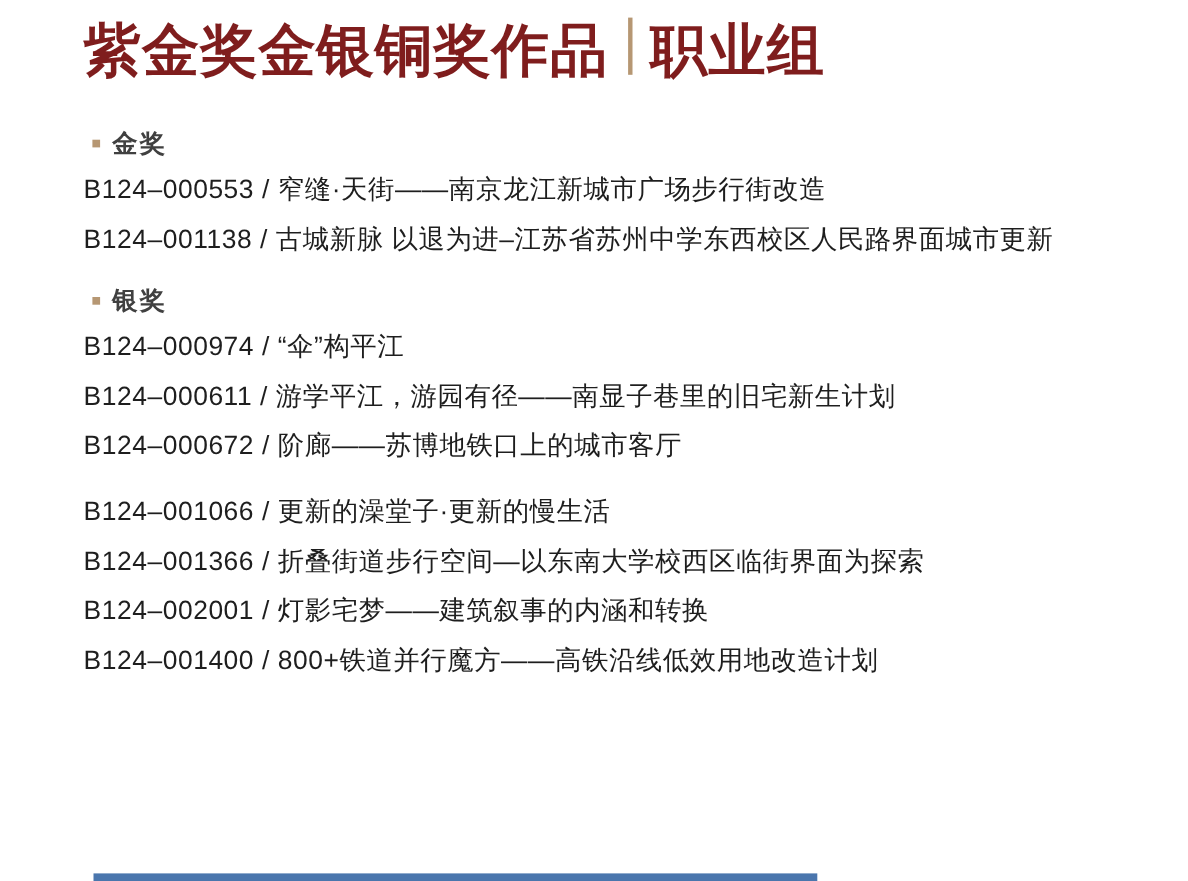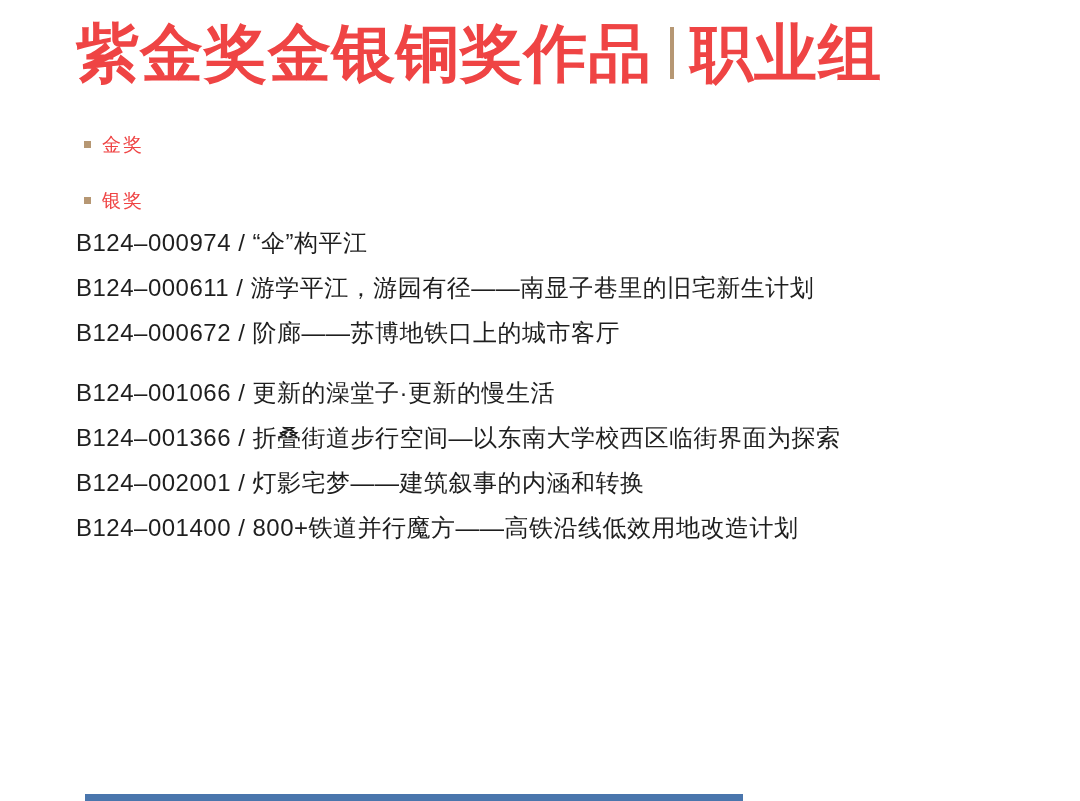--- a/index.html
+++ b/index.html
@@ -20,23 +20,23 @@
     background: #ffffff;
   }
   
   .title-row {
     margin: 0;
   }
   h1.page-title {
     margin: 0;
     font-family: "Liberation Serif", "DejaVu Serif", serif;
     font-weight: 700;
-    font-size: 63px;
+    font-size: 52px;
     line-height: 1.3;
-    color: #ef4444;
+    color: #7f1d1d;
     letter-spacing: 1px;
     white-space: nowrap;
   }
   .title-divider {
     display: inline-block;
     width: 4px;
     height: 52px;
     background: #b69773;
     margin: 0 16px 0 18px;
     vertical-align: -4px;
@@ -52,23 +52,23 @@
     padding-left: 8px;
   }
   .bullet {
     width: 7px;
     height: 7px;
     background: #b69773;
     margin-right: 11px;
     flex: 0 0 auto;
   }
   .section-label {
-    font-size: 19px;
-    font-weight: 400;
-    color: #ef4444;
+    font-size: 23px;
+    font-weight: 700;
+    color: #404040;
     letter-spacing: 2px;
   }
   
   .item-list {
     list-style: none;
     margin: 12px 0 0 0;
     padding: 0;
   }
   .item {
     height: 30px;
@@ -100,20 +100,24 @@
 
   <header class="title-row">
     <h1 class="page-title"><span>紫金奖金银铜奖作品</span><span class="title-divider"></span><span>职业组</span></h1>
   </header>
 
   <section class="award-section">
     <div class="section-header">
       <span class="bullet"></span>
       <span class="section-label">金奖</span>
     </div>
+    <ul class="item-list">
+      <li class="item"><span class="item-id">B124–000553</span><span class="item-sep"> / </span><span class="item-title">窄缝·天街——南京龙江新城市广场步行街改造</span></li>
+      <li class="item"><span class="item-id">B124–001138</span><span class="item-sep"> / </span><span class="item-title">古城新脉 以退为进–江苏省苏州中学东西校区人民路界面城市更新</span></li>
+    </ul>
   </section>
 
   <section class="award-section">
     <div class="section-header">
       <span class="bullet"></span>
       <span class="section-label">银奖</span>
     </div>
     <ul class="item-list">
       <li class="item"><span class="item-id">B124–000974</span><span class="item-sep"> / </span><span class="item-title">“伞”构平江</span></li>
       <li class="item"><span class="item-id">B124–000611</span><span class="item-sep"> / </span><span class="item-title">游学平江，游园有径——南显子巷里的旧宅新生计划</span></li>

